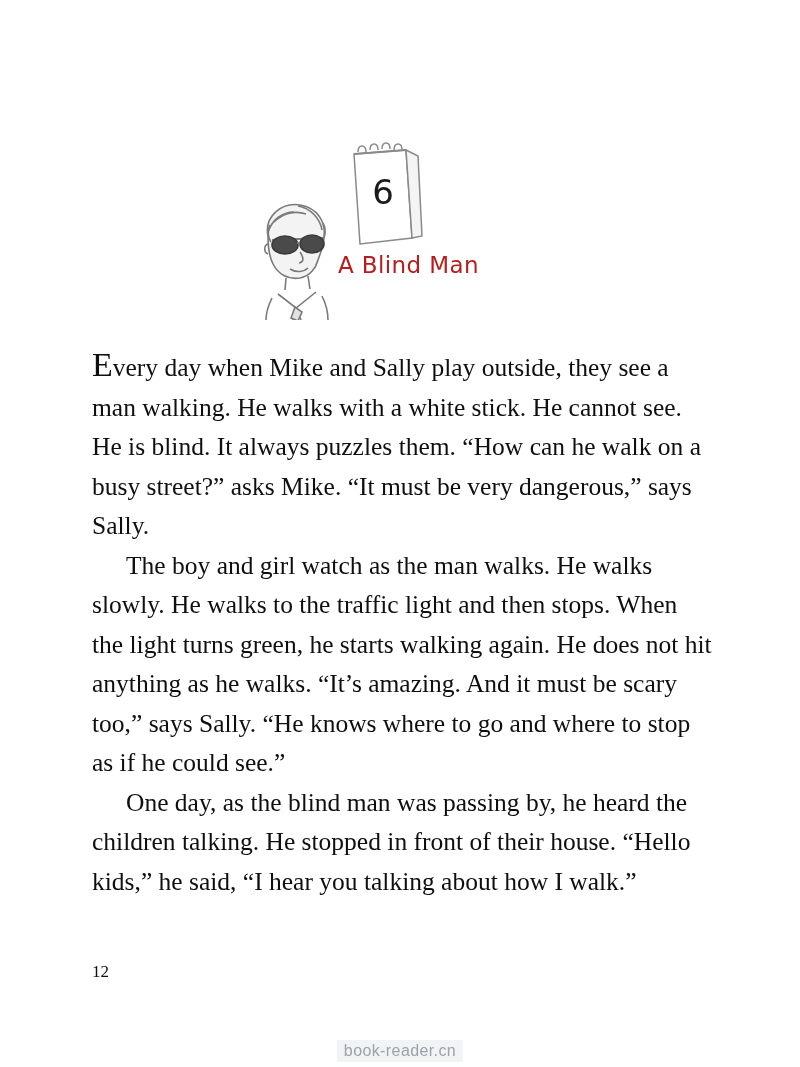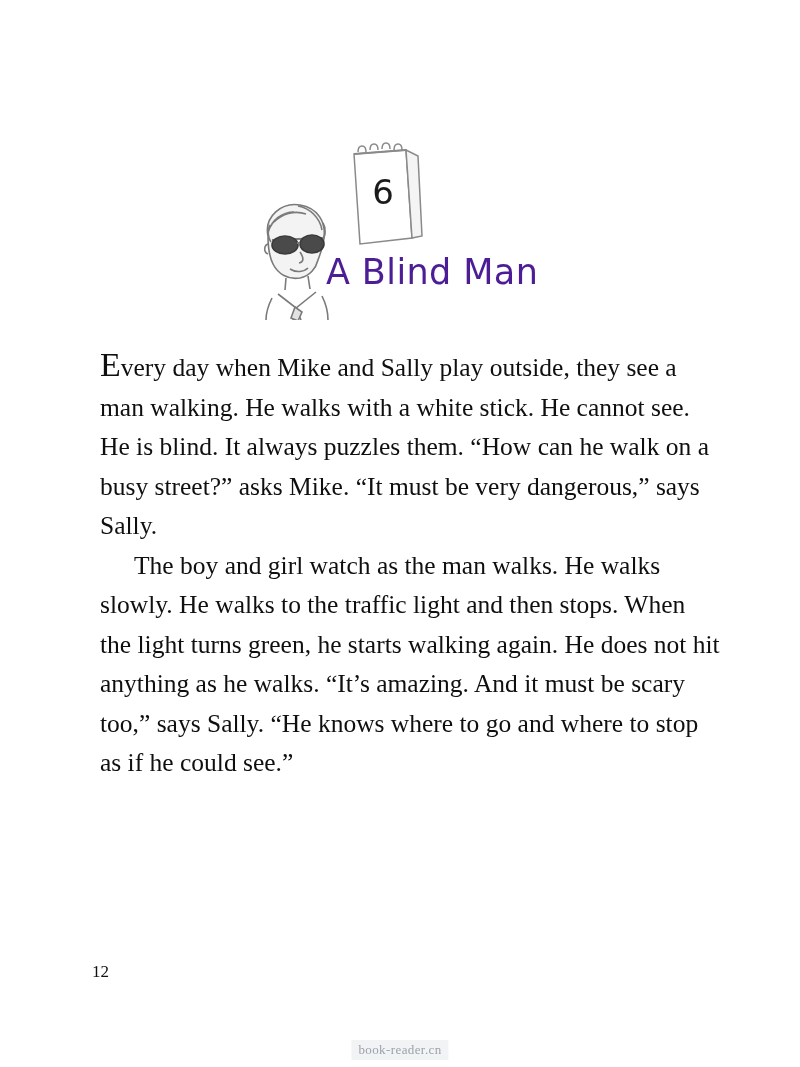--- a/index.html
+++ b/index.html
@@ -44,34 +44,34 @@
   .calendar-illustration {
     position: absolute;
     left: 340px;
     top: 8px;
     width: 90px;
     height: 115px;
   }
 
   .chapter-title {
     position: absolute;
-    left: 326px;
+    left: 338px;
     top: 122px;
     font-family: "DejaVu Sans", sans-serif;
-    font-size: 35px;
+    font-size: 23px;
     font-weight: 400;
     letter-spacing: 0.4px;
-    color: #4c1d95;
+    color: #b91c1c;
     white-space: nowrap;
   }
 
   
   .body-text {
     position: absolute;
-    left: 100px;
+    left: 92px;
     top: 348px;
     width: 620px;
     font-family: "Liberation Serif", serif;
     font-size: 25.5px;
     line-height: 39.5px;
     color: #0f0f0f;
     text-align: left;
   }
 
   .body-text p {
@@ -95,22 +95,22 @@
     font-size: 17px;
     color: #111;
   }
 
   
   .watermark {
     position: absolute;
     left: 50%;
     transform: translateX(-50%);
     top: 1040px;
-    font-family: Liberation Serif, serif;
-    font-size: 13px;
+    font-family: Liberation Sans, sans-serif;
+    font-size: 16px;
     color: #9aa2ab;
     letter-spacing: 0.4px;
     background: #f2f3f5;
     padding: 2px 7px;
     border-radius: 1px;
   }
 </style>
 </head>
 <body>
 
@@ -168,19 +168,20 @@
       </g>
       <text x="43" y="66" text-anchor="middle" font-family="DejaVu Sans, sans-serif" font-size="34" fill="#1b1b1b">6</text>
     </svg>
 
     <div class="chapter-title">A Blind Man</div>
   </div>
 
   <div class="body-text">
     <p class="first"><span class="dropcap">E</span><span>very day when Mike and Sally play outside, they see a man walking. He walks with a white stick. He cannot see. He is blind. It always puzzles them. “How can he walk on a busy street?” asks Mike. “It must be very dangerous,” says Sally.</span></p>
     <p>The boy and girl watch as the man walks. He walks slowly. He walks to the traffic light and then stops. When the light turns green, he starts walking again. He does not hit anything as he walks. “It’s amazing. And it must be scary too,” says Sally. “He knows where to go and where to stop as if he could see.”</p>
+    <p>One day, as the blind man was passing by, he heard the children talking. He stopped in front of their house. “Hello kids,” he said, “I hear you talking about how I walk.”</p>
   </div>
 
   <div class="page-number">12</div>
 
   <div class="watermark">book-reader.cn</div>
 
 </div>
 
 </body></html>

